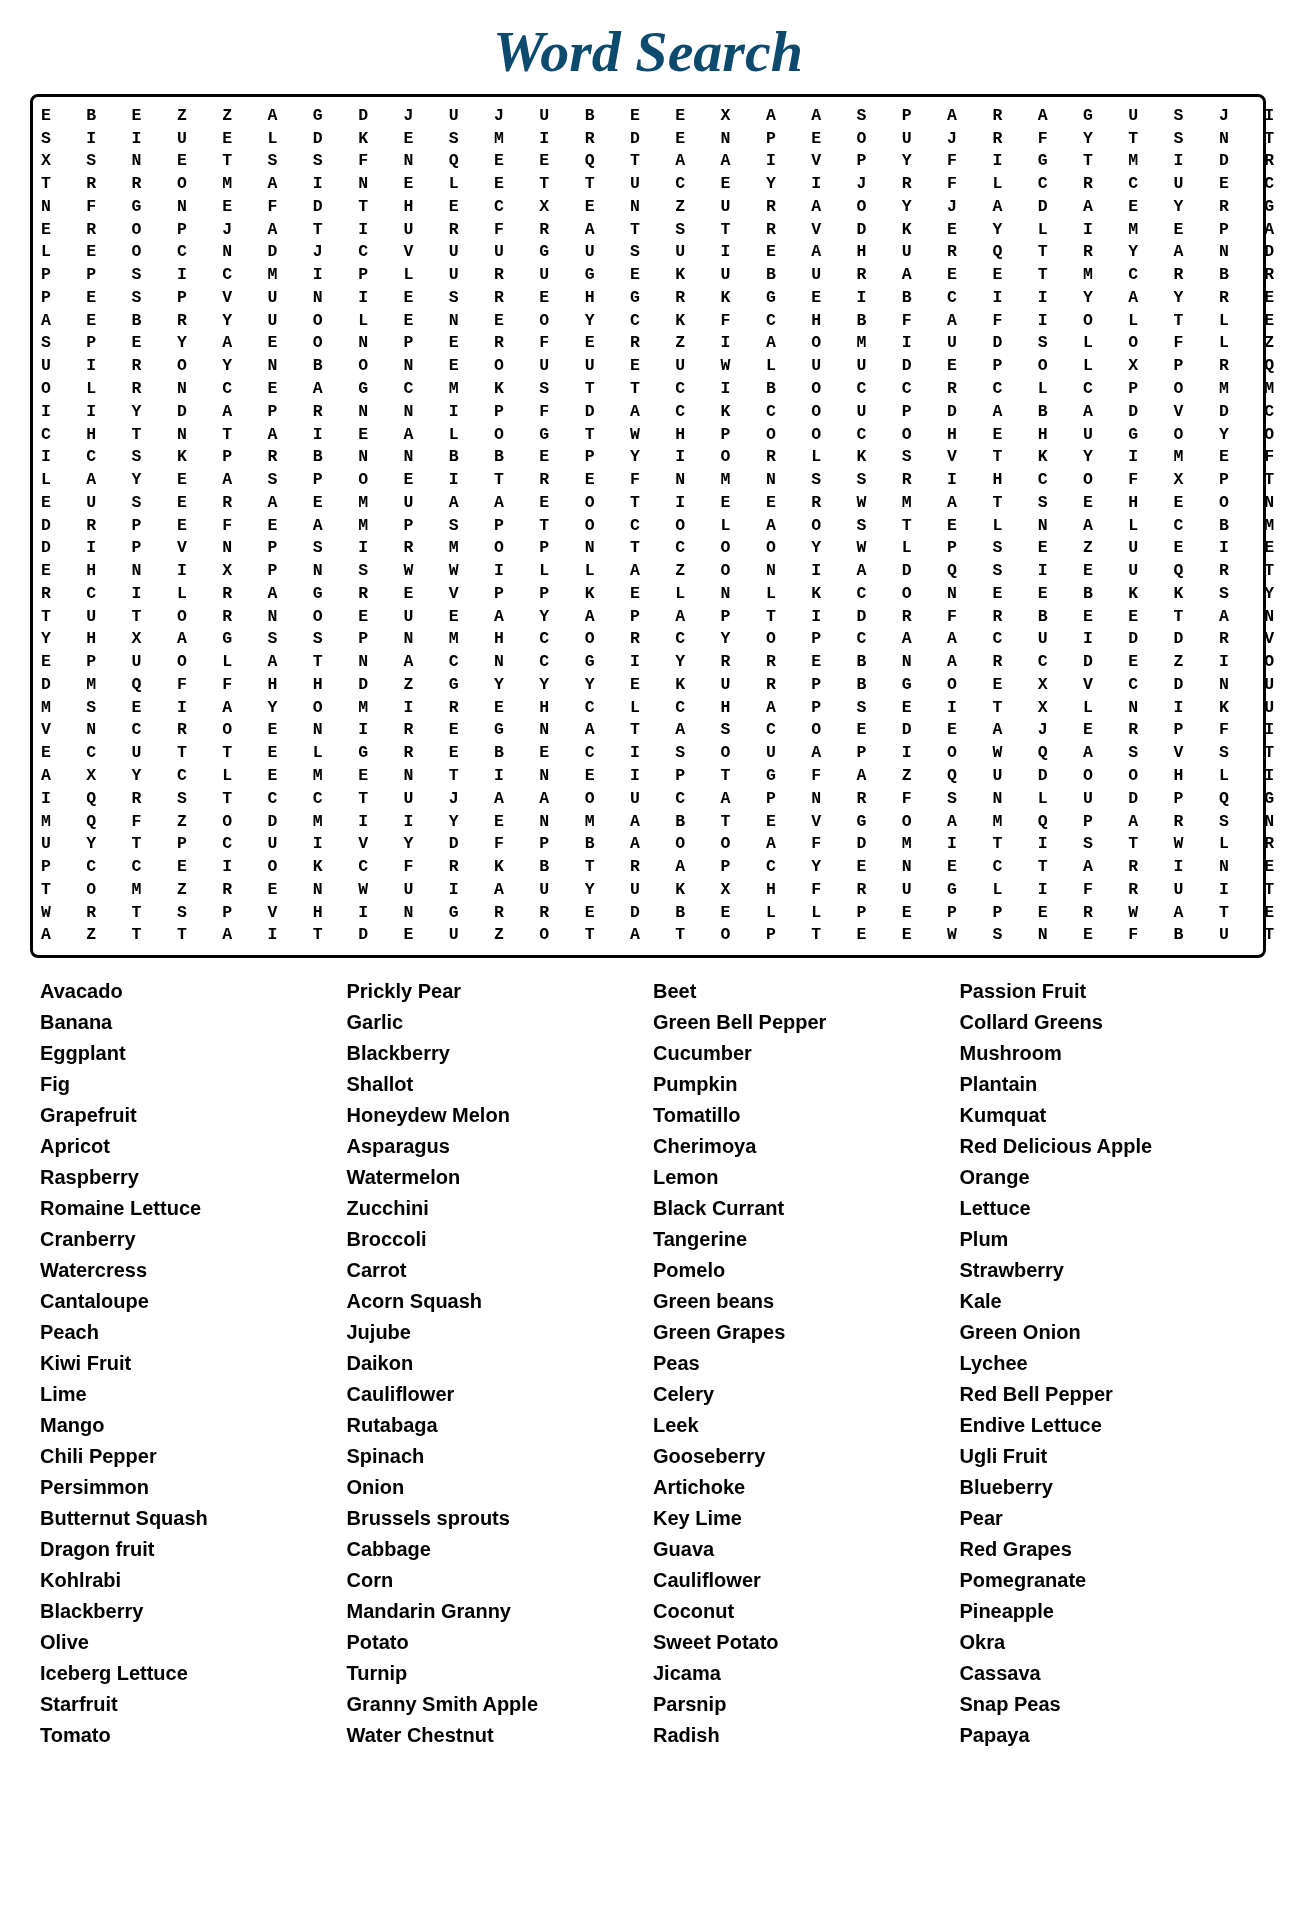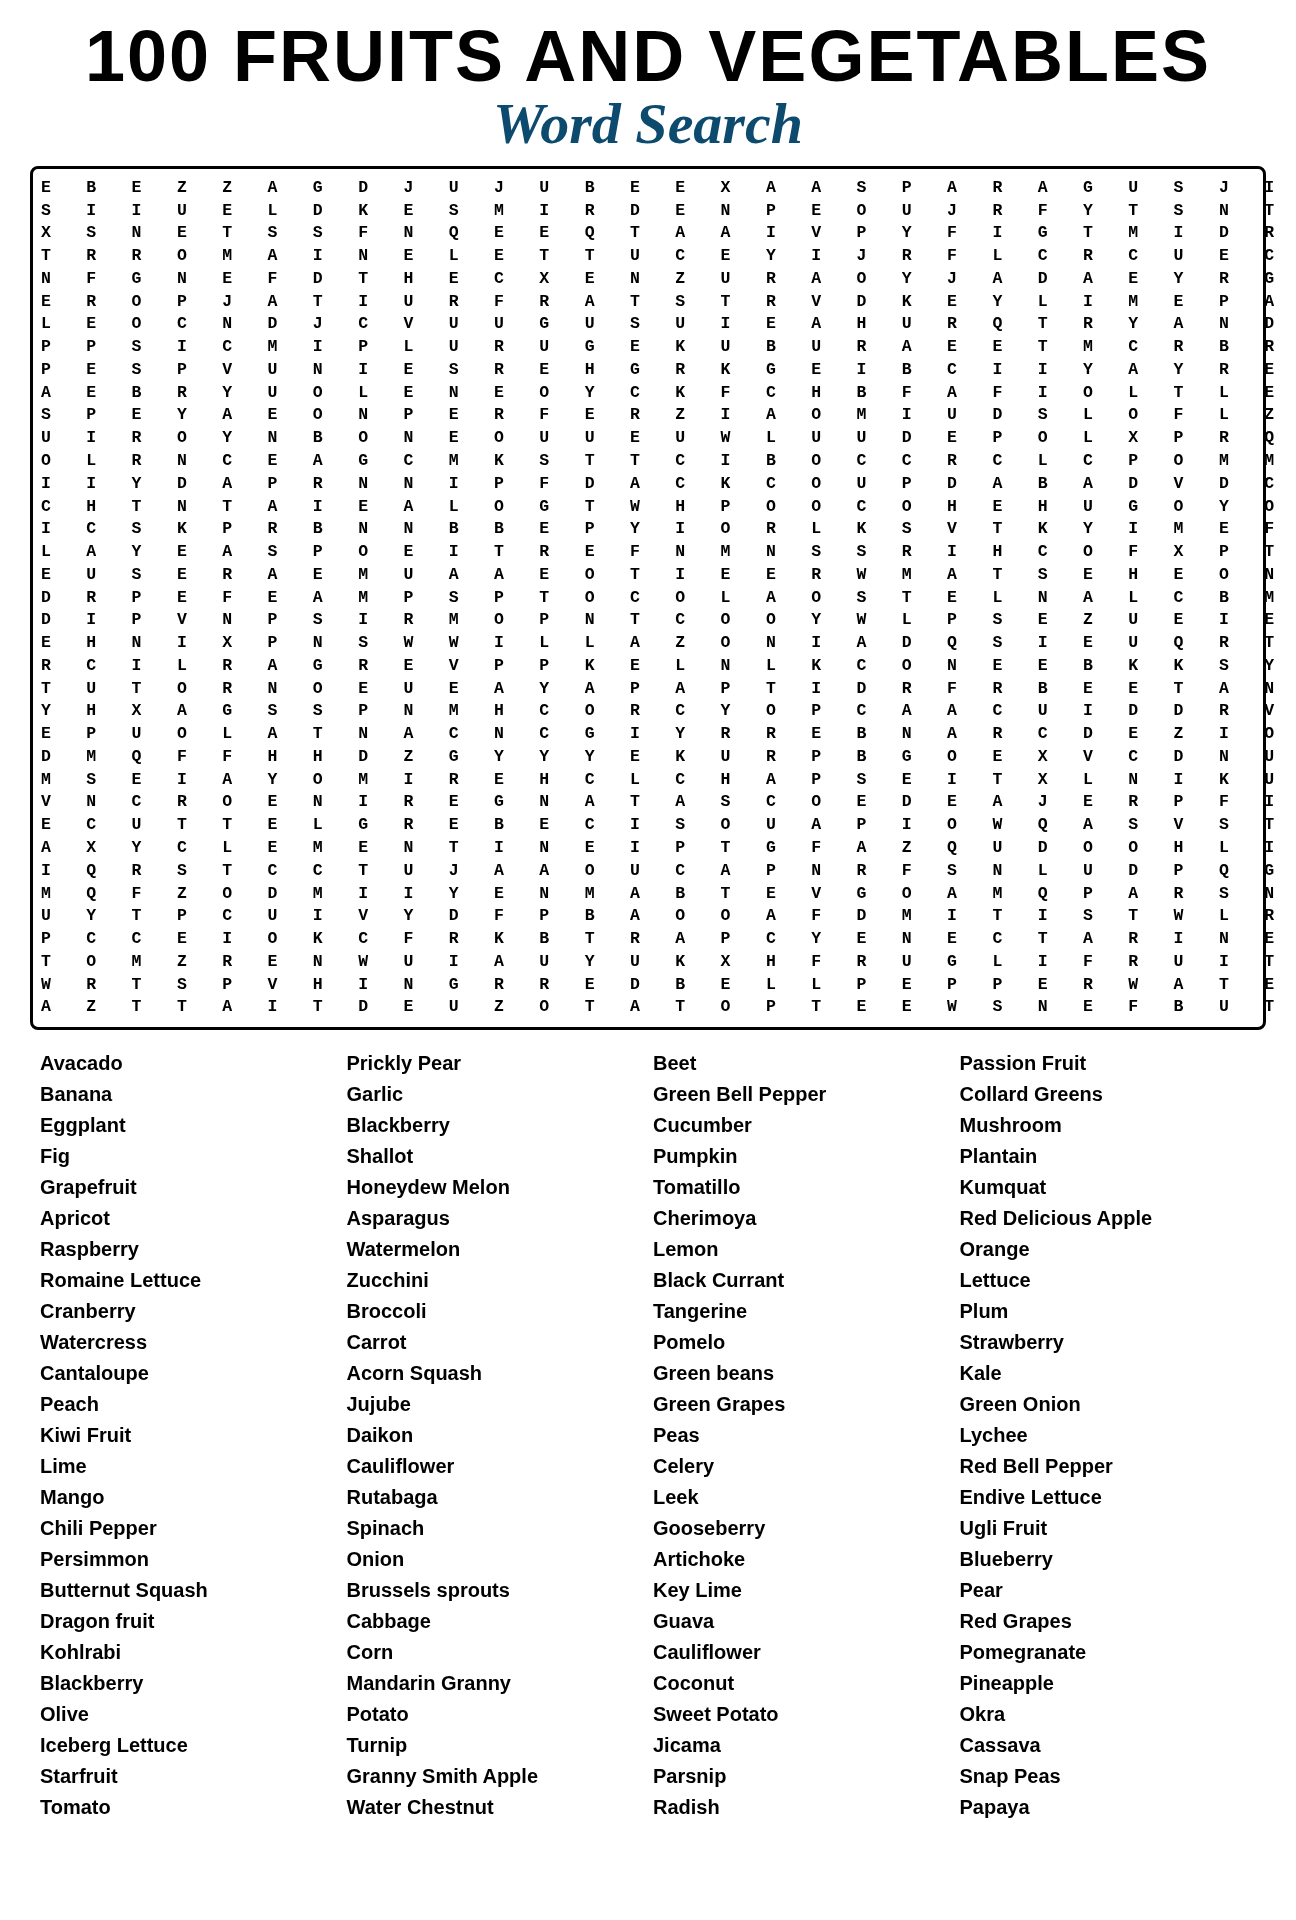--- a/index.html
+++ b/index.html
@@ -69,21 +69,20 @@
       font-weight: bold;
       color: #000;
       font-family: Arial, sans-serif;
       line-height: 1.55;
     }
   </style>
 </head>
 <body>
 
 <div class="title-block">
-  <div class="title-main">100 FRUITS AND VEGETABLES</div>
   <div class="title-sub">Word Search</div>
 </div>
 
 <div class="puzzle-container">
   <div class="grid" id="grid-container"><div>E  B  E  Z  Z  A  G  D  J  U  J  U  B  E  E  X  A  A  S  P  A  R  A  G  U  S  J  I  A  U  S  D  D  S  U  U  R  B  V  I  O  Q</div><div>S  I  I  U  E  L  D  K  E  S  M  I  R  D  E  N  P  E  O  U  J  R  F  Y  T  S  N  T  E  M  B  Z  N  N  F  E  A  L  E  J  O  C</div><div>X  S  N  E  T  S  S  F  N  Q  E  E  Q  T  A  A  I  V  P  Y  F  I  G  T  M  I  D  R  F  I  N  E  T  B  C  P  S  U  O  S  N  S</div><div>T  R  R  O  M  A  I  N  E  L  E  T  T  U  C  E  Y  I  J  R  F  L  C  R  C  U  E  C  O  E  E  T  L  R  H  Z  P  E  B  T  T  O</div><div>N  F  G  N  E  F  D  T  H  E  C  X  E  N  Z  U  R  A  O  Y  J  A  D  A  E  Y  R  G  A  R  P  Z  I  K  E  V  B  B  L  R  J  E</div><div>E  R  O  P  J  A  T  I  U  R  F  R  A  T  S  T  R  V  D  K  E  Y  L  I  M  E  P  A  G  U  O  E  P  S  R  Z  E  E  A  A  M  M</div><div>L  E  O  C  N  D  J  C  V  U  U  G  U  S  U  I  E  A  H  U  R  Q  T  R  Y  A  N  D  D  T  L  Y  A  J  R  Y  R  R  C  W  N  I</div><div>P  P  S  I  C  M  I  P  L  U  R  U  G  E  K  U  B  U  R  A  E  E  T  M  C  R  B  R  I  I  I  O  S  Y  O  R  R  K  B  O  H</div><div>P  E  S  P  V  U  N  I  E  S  R  E  H  G  R  K  G  E  I  B  C  I  I  Y  A  Y  R  E  P  S  U  F  O  N  C  Y  Y  C  E  K  T</div><div>A  E  B  R  Y  U  O  L  E  N  E  O  Y  C  K  F  C  H  B  F  A  F  I  O  L  T  L  E  N  L  O  H  R  L  Y  L  T  V  U  R  I  N</div><div>S  P  E  Y  A  E  O  N  P  E  R  F  E  R  Z  I  A  O  M  I  U  D  S  L  O  F  L  Z  R  M  L  D  C  F  O  K  A  E  R  R  A  O</div><div>U  I  R  O  Y  N  B  O  N  E  O  U  U  E  U  W  L  U  U  D  E  P  O  L  X  P  R  Q  A  D  E  P  A  I  N  W  K  E  R  Y  D  L</div><div>O  L  R  N  C  E  A  G  C  M  K  S  T  T  C  I  B  O  C  C  R  C  L  C  P  O  M  M  E  Q  B  O  E  C  P  O  E  A  A  O  D  E</div><div>I  I  Y  D  A  P  R  N  N  I  P  F  D  A  C  K  C  O  U  P  D  A  B  A  D  V  D  C  P  M  S  W  C  P  A  J  G  R  N  E  M  M</div><div>C  H  T  N  T  A  I  E  A  L  O  G  T  W  H  P  O  O  C  O  H  E  H  U  G  O  Y  O  Y  O  B  T  I  W  P  V  E  A  T  E  N  W</div><div>I  C  S  K  P  R  B  N  N  B  B  E  P  Y  I  O  R  L  K  S  V  T  K  Y  I  M  E  F  L  O  O  X  N  P  C  E  A  W  R  C  M  E</div><div>L  A  Y  E  A  S  P  O  E  I  T  R  E  F  N  M  N  S  S  R  I  H  C  O  F  X  P  T  K  R  U  K  A  A  C  W  R  E  A  D  U  D</div><div>E  U  S  E  R  A  E  M  U  A  A  E  O  T  I  E  E  R  W  M  A  T  S  E  H  E  O  N  C  H  S  O  Z  U  L  K  O  S  F  O  A  Y</div><div>D  R  P  E  F  E  A  M  P  S  P  T  O  C  O  L  A  O  S  T  E  L  N  A  L  C  B  M  I  S  B  T  T  Q  P  P  S  N  A  M  M  E</div><div>D  I  P  V  N  P  S  I  R  M  O  P  N  T  C  O  O  Y  W  L  P  S  E  Z  U  E  I  E  R  U  N  T  E  O  D  A  G  K  I  M  D  N</div><div>E  H  N  I  X  P  N  S  W  W  I  L  L  A  Z  O  N  I  A  D  Q  S  I  E  U  Q  R  T  P  M  E  G  T  O  V  C  Y  G  F  O  C  O</div><div>R  C  I  L  R  A  G  R  E  V  P  P  K  E  L  N  L  K  C  O  N  E  E  B  K  K  S  Y  R  L  N  A  K  A  R  K  W  V  E  E  N  H</div><div>T  U  T  O  R  N  O  E  U  E  A  Y  A  P  A  P  T  I  D  R  F  R  B  E  E  T  A  N  E  A  U  D  X  U  H  C  A  N  I  P  S  G</div><div>Y  H  X  A  G  S  S  P  N  M  H  C  O  R  C  Y  O  P  C  A  A  C  U  I  D  D  R  V  R  Q  I  D  D  M  T  Q  S  A  S  D  R  R</div><div>E  P  U  O  L  A  T  N  A  C  N  C  G  I  Y  R  R  E  B  N  A  R  C  D  E  Z  I  O  M  O  T  T  X  L  T  N  B  E  I  O  K  E</div><div>D  M  Q  F  F  H  H  D  Z  G  Y  Y  Y  E  K  U  R  P  B  G  O  E  X  V  C  D  N  U  M  L  C  E  T  J  Y  Y  U  B  V  S  P  E</div><div>M  S  E  I  A  Y  O  M  I  R  E  H  C  L  C  H  A  P  S  E  I  T  X  L  N  I  K  U  U  E  Y  A  I  B  A  R  L  H  O  K  D  N</div><div>V  N  C  R  O  E  N  I  R  E  G  N  A  T  A  S  C  O  E  D  E  A  J  E  R  P  F  I  T  M  G  R  A  P  E  F  R  U  I  T  O  O</div><div>E  C  U  T  T  E  L  G  R  E  B  E  C  I  S  O  U  A  P  I  O  W  Q  A  S  V  S  T  U  O  R  P  S  S  L  E  S  S  U  R  B  N</div><div>A  X  Y  C  L  E  M  E  N  T  I  N  E  I  P  T  G  F  A  Z  Q  U  D  O  O  H  L  I  V  N  T  C  P  A  D  F  Y  S  J  A  S  I</div><div>I  Q  R  S  T  C  C  T  U  J  A  A  O  U  C  A  P  N  R  F  S  N  L  U  D  P  Q  G  I  D  T  O  M  A  T  O  I  I  D  T  V  O</div><div>M  Q  F  Z  O  D  M  I  I  Y  E  N  M  A  B  T  E  V  G  O  A  M  Q  P  A  R  S  N  I  P  T  O  M  A  T  I  L  L  O  O  A  N</div><div>U  Y  T  P  C  U  I  V  Y  D  F  P  B  A  O  O  A  F  D  M  I  T  I  S  T  W  L  R  C  V  Y  P  O  M  E  G  R  A  N  A  T  E</div><div>P  C  C  E  I  O  K  C  F  R  K  B  T  R  A  P  C  Y  E  N  E  C  T  A  R  I  N  E  C  O  C  O  N  U  T  M  A  N  G  O  O  B</div><div>T  O  M  Z  R  E  N  W  U  I  A  U  Y  U  K  X  H  F  R  U  G  L  I  F  R  U  I  T  I  H  U  S  N  E  U  M  Z  A  Q  W  R  Q</div><div>W  R  T  S  P  V  H  I  N  G  R  R  E  D  B  E  L  L  P  E  P  P  E  R  W  A  T  E  R  M  E  L  O  N  D  C  G  A  P  P  F  E</div><div>A  Z  T  T  A  I  T  D  E  U  Z  O  T  A  T  O  P  T  E  E  W  S  N  E  F  B  U  T  T  E  R  N  U  T  S  Q  U  A  S  H  R  R</div></div>
 </div>
 
 <div class="word-list" id="word-list-container">
 <div class="word-column">
       <div class="word-item">Avacado</div>

